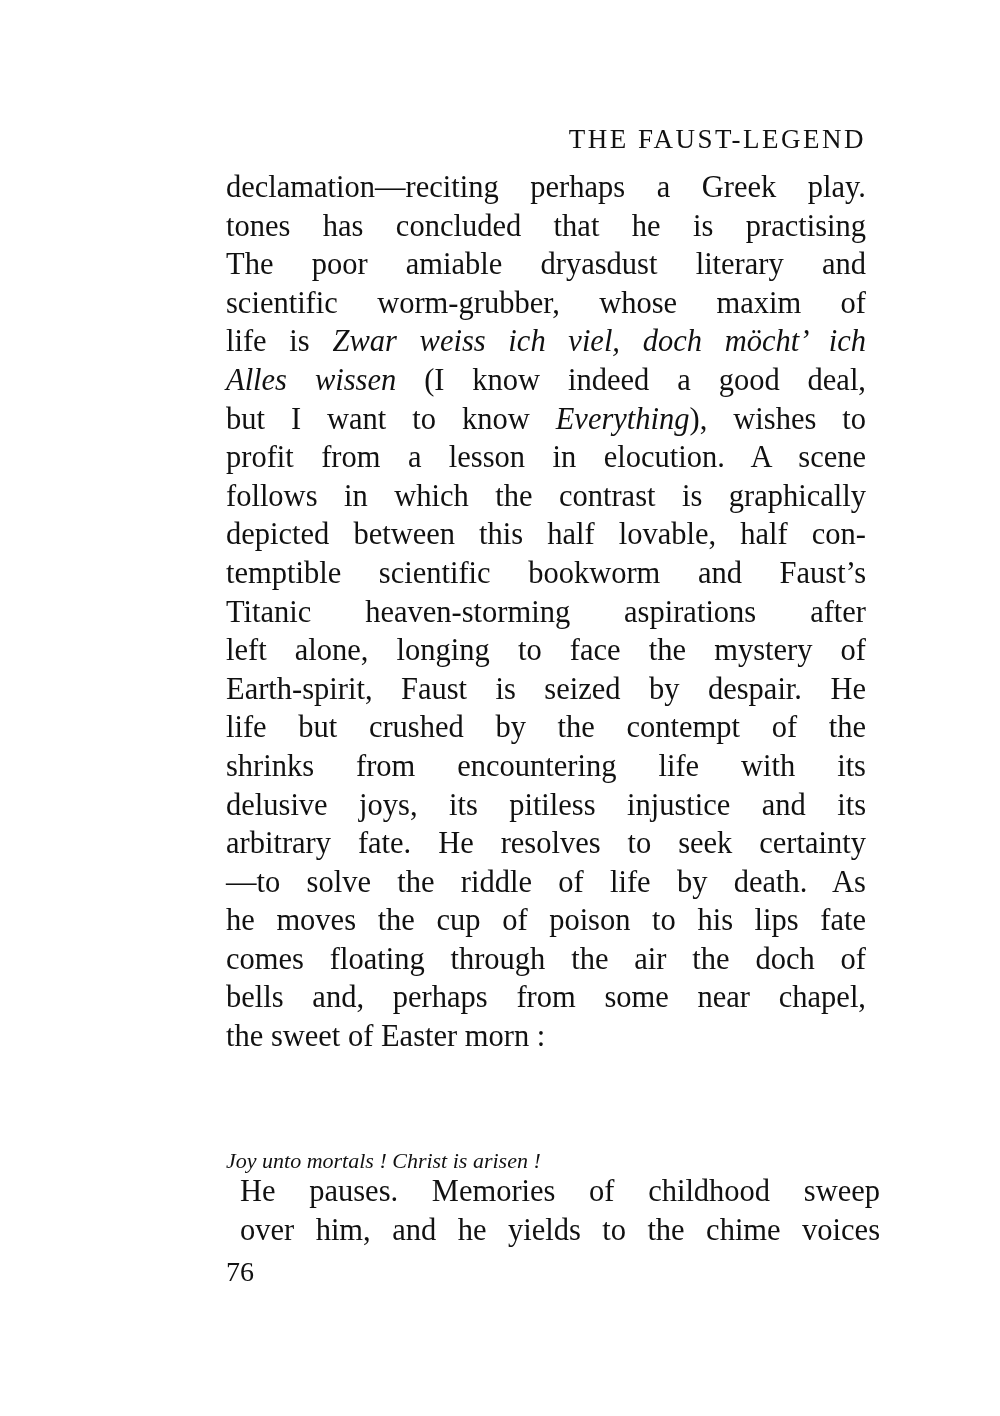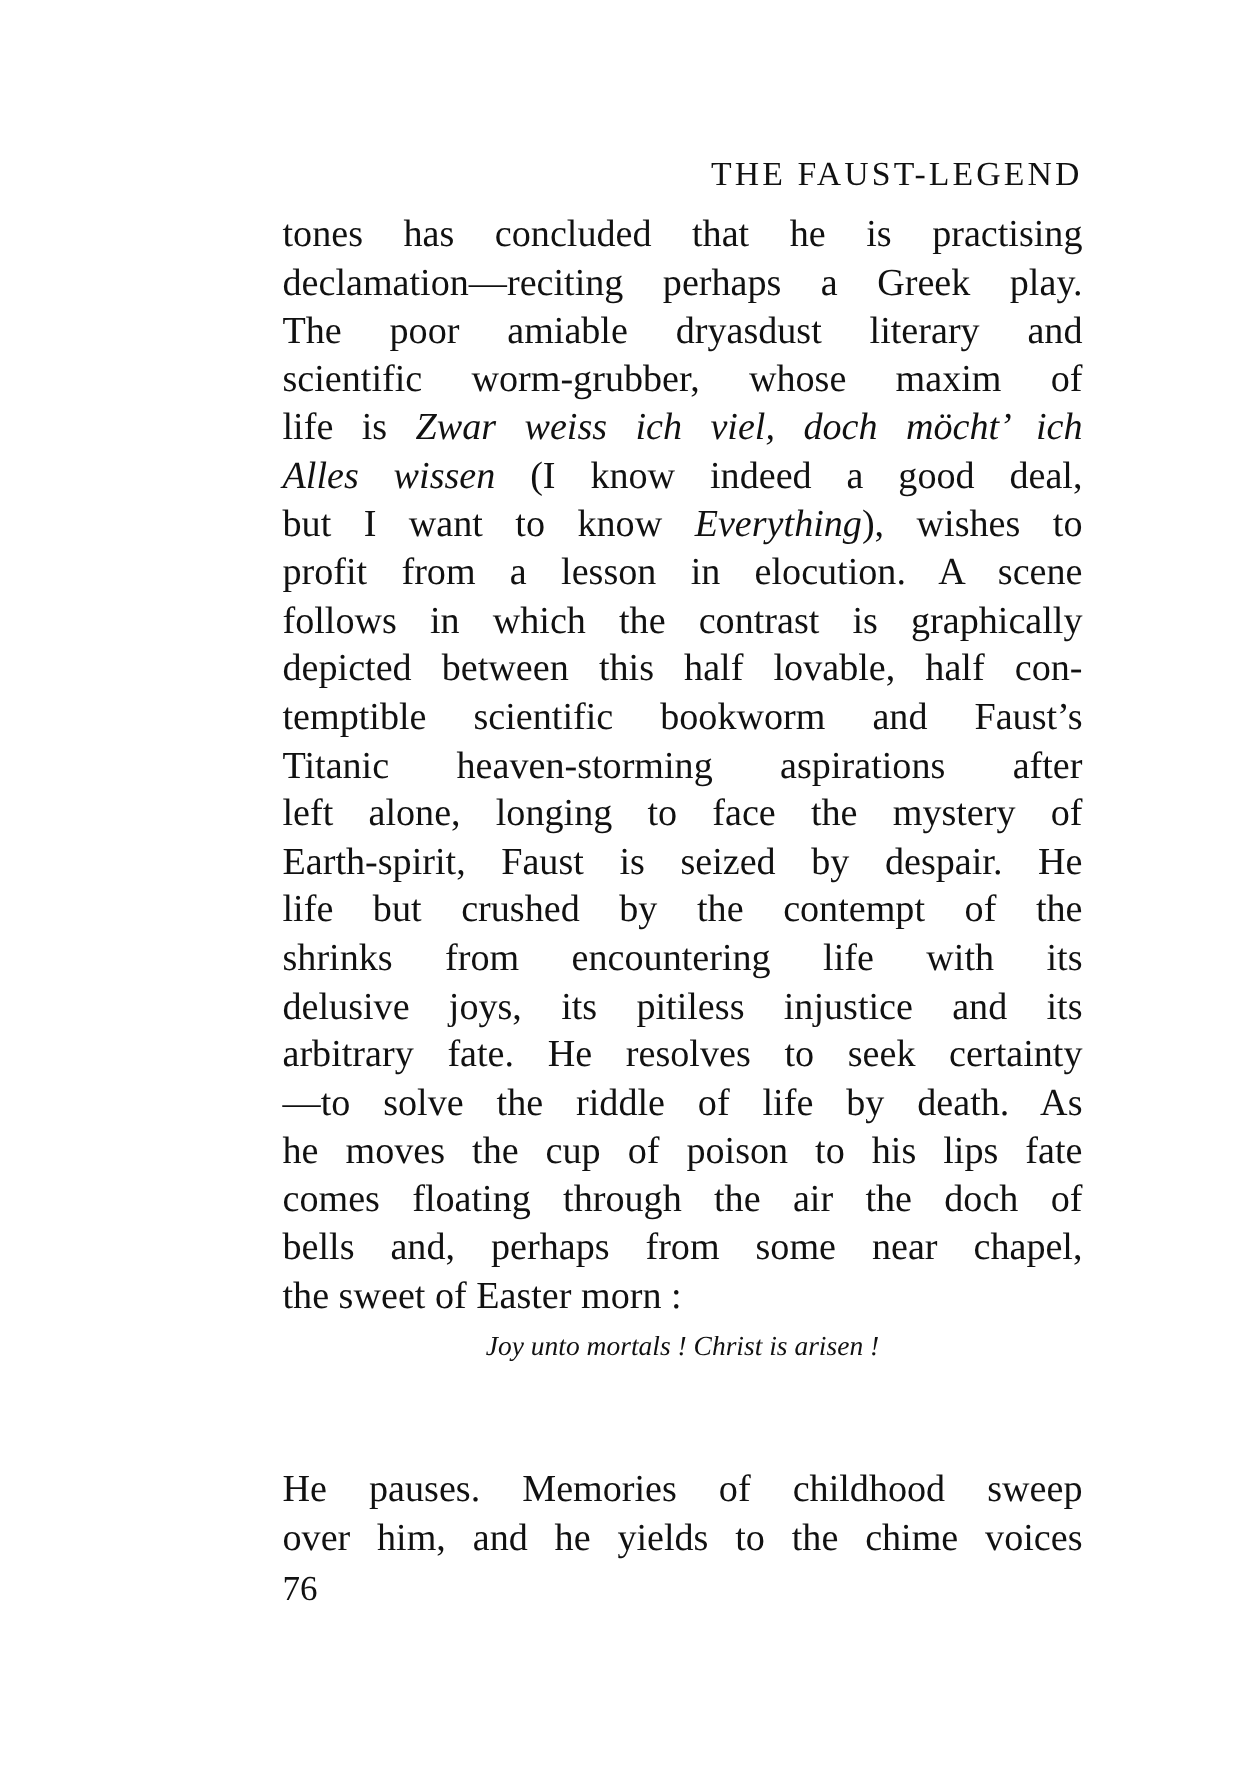--- a/index.html
+++ b/index.html
@@ -2,34 +2,34 @@
 <html><head>
 <meta charset="utf-8">
 <style>
   html, body { margin: 0; padding: 0; background: #ffffff; }
   body { width: 1000px; height: 1416px; position: relative; overflow: hidden; }
   .page { position: absolute; left: 226px; top: 0; width: 640px; font-family: "Liberation Serif", "DejaVu Serif", serif; color: #111; }
   .running-head { position: absolute; top: 124px; right: 0; font-size: 27px; letter-spacing: 2.5px; }
   .body-text { position: absolute; top: 168px; left: 0; width: 640px; font-size: 30.5px; line-height: 38.6px; }
   .line { display: block; text-align: justify; text-align-last: justify; white-space: nowrap; height: 38.6px; }
   .line.last { text-align-last: left; }
-  .verse { position: absolute; top: 1064px; left: 0; width: 640px; text-align: center; font-style: italic; font-size: 22px; }
-  .body-text2 { position: absolute; top: 1172px; left: 0; width: 640px; font-size: 30.5px; line-height: 38.6px; }
+  .verse { position: absolute; top: 1148px; left: 0; width: 640px; font-style: italic; font-size: 22px; }
+  .body-text2 { position: absolute; top: 1172px; left: 14px; width: 640px; font-size: 30.5px; line-height: 38.6px; }
   .folio { position: absolute; top: 1256px; left: 0; font-size: 28px; }
   i { font-style: italic; }
 </style>
 </head>
 <body>
 
 <div class="page">
   <div class="running-head">THE FAUST-LEGEND</div>
 
   <div class="body-text">
+    <span class="line">declamation—reciting perhaps a Greek play.</span>
     <span class="line">tones has concluded that he is practising</span>
-    <span class="line">declamation—reciting perhaps a Greek play.</span>
     <span class="line">The poor amiable dryasdust literary and</span>
     <span class="line">scientific worm-grubber, whose maxim of</span>
     <span class="line">life is <i>Zwar weiss ich viel, doch möcht’ ich</i></span>
     <span class="line"><i>Alles wissen</i> (I know indeed a good deal,</span>
     <span class="line">but I want to know <i>Everything</i>), wishes to</span>
     <span class="line">profit from a lesson in elocution. A scene</span>
     <span class="line">follows in which the contrast is graphically</span>
     <span class="line">depicted between this half lovable, half con-</span>
     <span class="line">temptible scientific bookworm and Faust’s</span>
     <span class="line">Titanic heaven-storming aspirations after</span>

